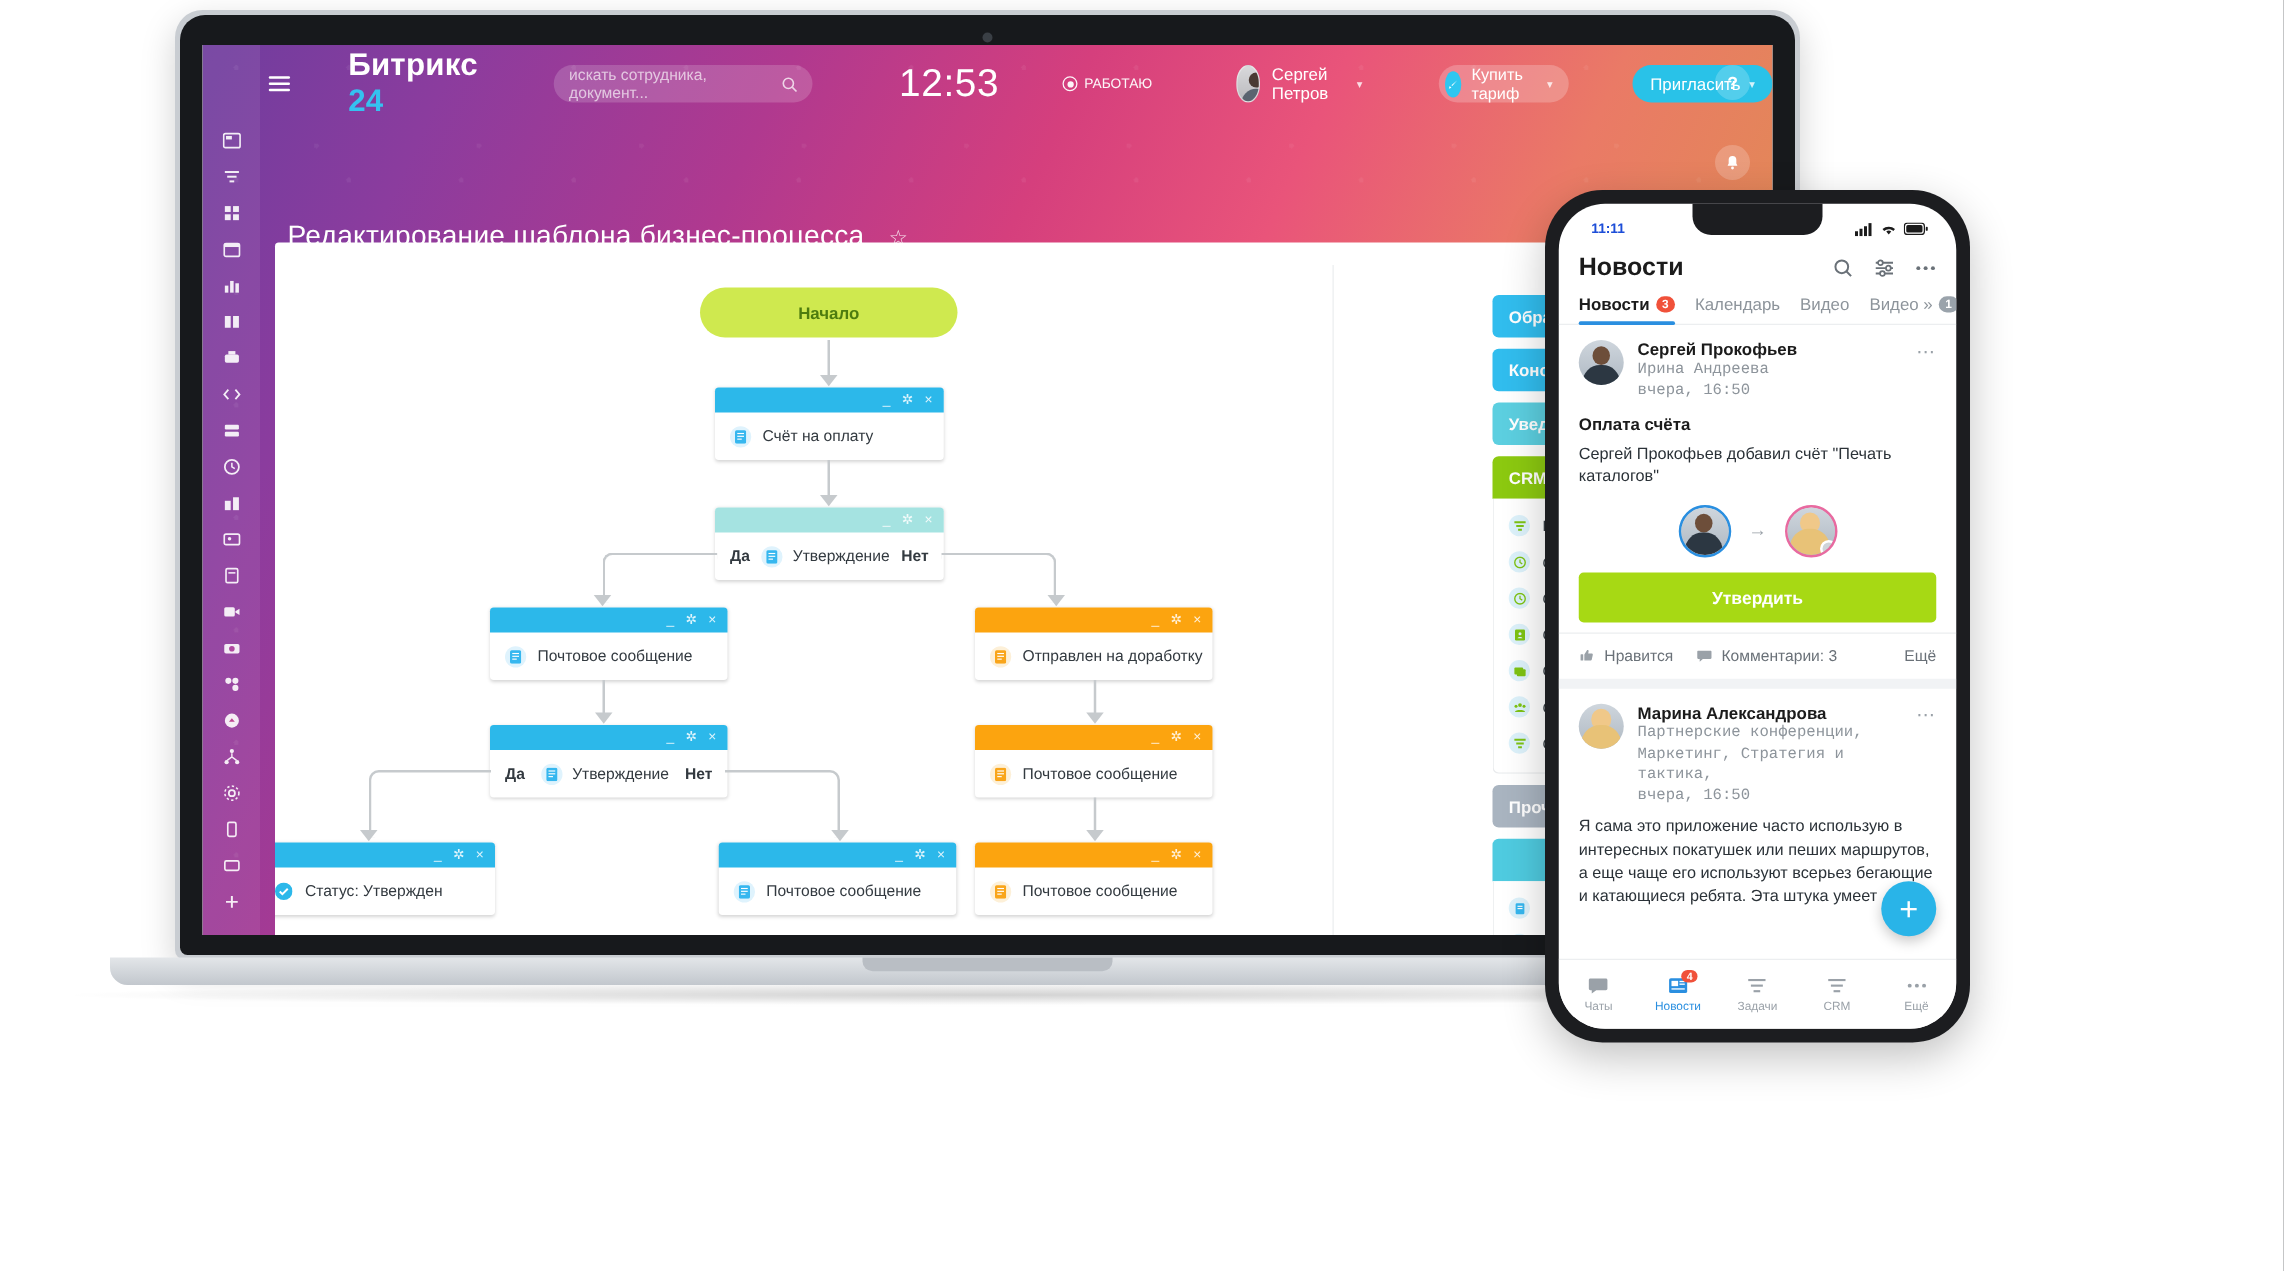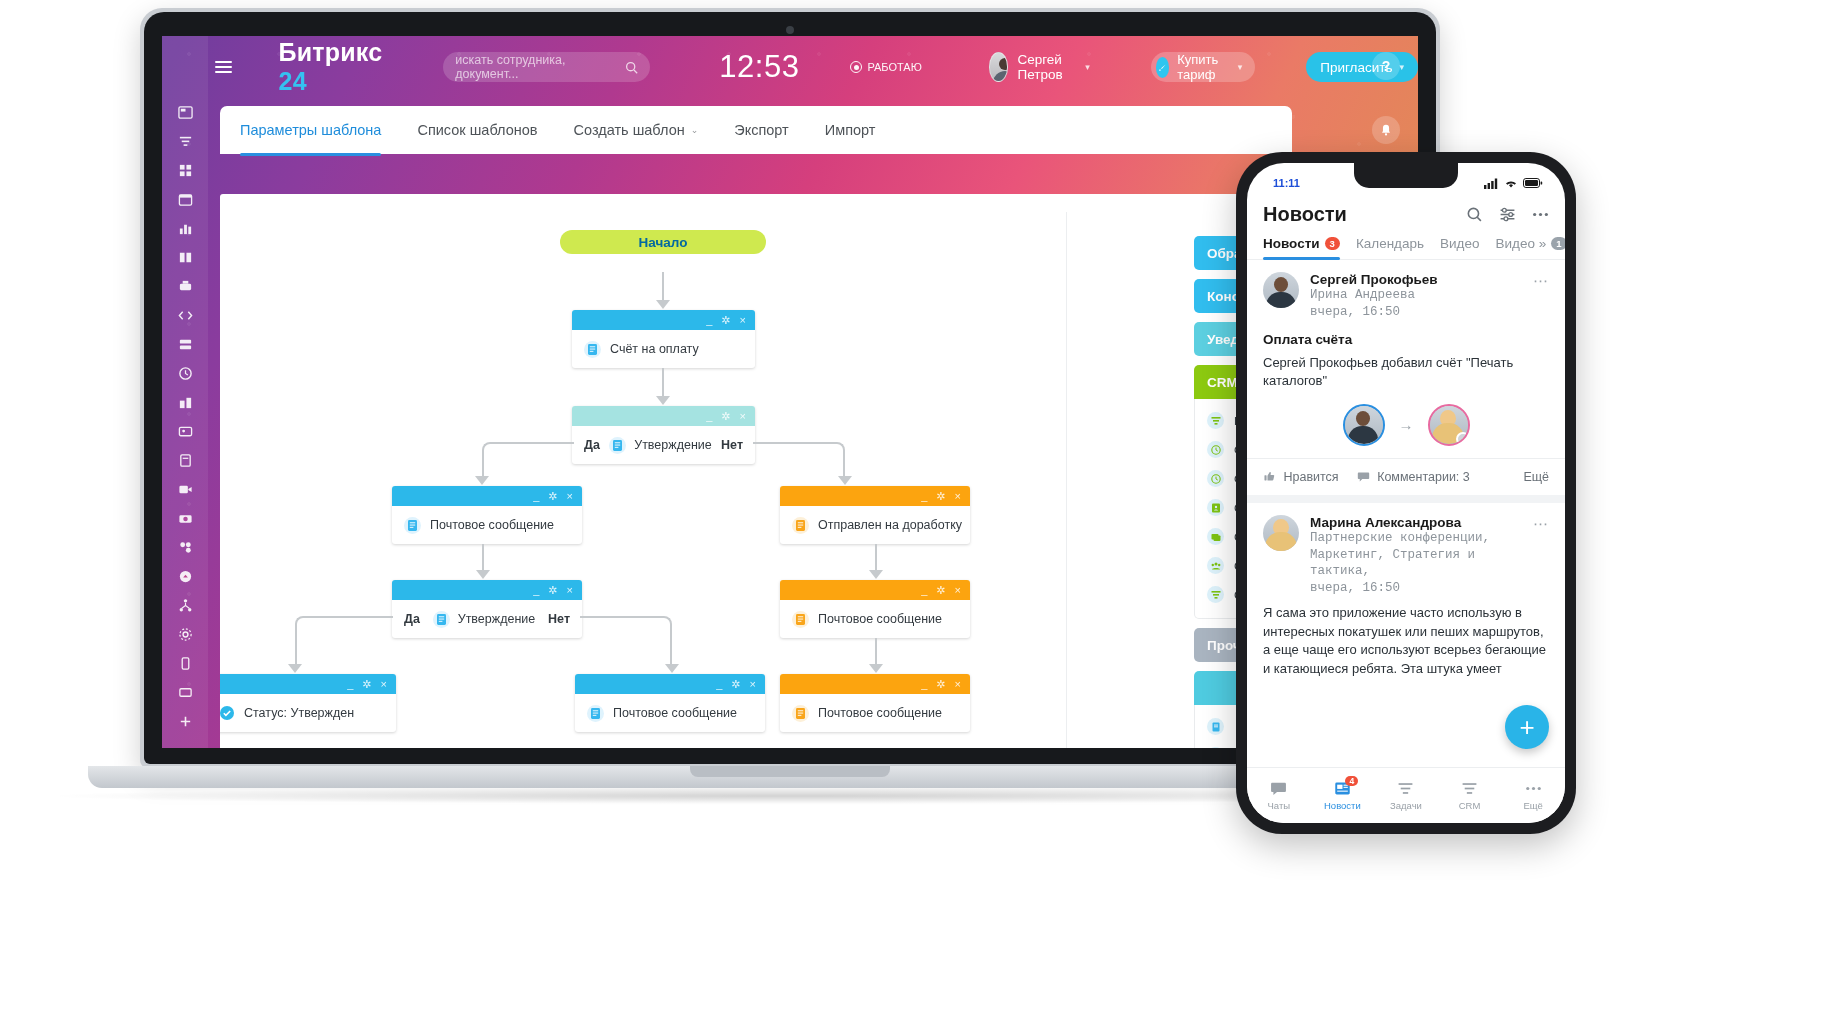--- a/index.html
+++ b/index.html
@@ -138,22 +138,22 @@
           box-shadow:0 1px 3px rgba(0,0,0,.17); }
   .node-hd { height:20px; border-radius:3px 3px 0 0; display:flex; align-items:center; justify-content:flex-end; gap:9px; padding-right:9px; }
   .node-hd i { font-style:normal; color:rgba(255,255,255,.85); font-size:11px; line-height:1; }
   .node-bd { height:38px; display:flex; align-items:center; padding:0 12px; gap:9px; font-size:12.5px; color:#333a40; white-space:nowrap; }
   .nico { width:17px;height:17px;border-radius:50%;background:#dff3fd;display:flex;align-items:center;justify-content:center;flex:0 0 17px; }
   .nico svg{width:9px;height:11px;}
   .nico.orange{background:#fdf0d8;}
   .nico.ok{background:transparent;}
   .yn { font-size:12.5px; color:#333a40; font-weight:bold; }
   .start {
-    position:absolute; width:206px; height:24px; border-radius:21px; background:#cfe94f;
-    display:flex;align-items:center;justify-content:center; font-size:13.5px; color:#0369a1; font-weight:bold;
+    position:absolute; width:206px; height:40px; border-radius:21px; background:#cfe94f;
+    display:flex;align-items:center;justify-content:center; font-size:13.5px; color:#4d7c0f; font-weight:bold;
   }
   .arrow { position:absolute; background:#c6cacd; width:2px; }
   .arrowhead { position:absolute; width:0;height:0;border-left:7px solid transparent;border-right:7px solid transparent;border-top:9px solid #c6cacd; }
   .elbow { position:absolute; border:2px solid #c6cacd; border-bottom:none; }
 
   
   .rpanel { position:absolute; left:1032px; top:200px; width:192px; }
   .pbtn { height:34px; border-radius:5px; display:flex; align-items:center; justify-content:space-between;
           padding:0 13px; color:#fff; font-size:13.5px; font-weight:bold; margin-bottom:9px; }
   .pbtn .arw { font-size:10px; font-weight:normal; opacity:.9; }
@@ -430,39 +430,25 @@
               </svg>
             </div>
           <div class="rr-ico">
               <svg viewBox="0 0 16 16">
                 <circle cx="7" cy="7" r="4.6" fill="none" stroke="#fff" stroke-width="1.6"></circle>
                 <path d="M10.6 10.6l3.4 3.4" stroke="#fff" stroke-width="1.6"></path>
               </svg>
             </div>
         </div>
 
-        <div class="tabcard">
-          <div class="tab active">
-            <span>Параметры шаблона</span>
-          </div>
-          <div class="tab">
-            <span>Список шаблонов</span>
-          </div>
-          <div class="tab">
-            <span>Создать шаблон</span>
-            <span class="chev">⌄</span>
-          </div>
-          <div class="tab">
-            <span>Экспорт</span>
-          </div>
-          <div class="tab">
-            <span>Импорт</span>
-          </div>
+
+        <div class="ptitle">
+          <span>Редактирование шаблона бизнес-процесса</span>
+          <span class="star">☆</span>
         </div>
-
 
         <div class="canvas">
           <div class="divline"></div>
 
           <div class="start" style="left:340px;top:36px">
             <span>Начало</span>
           </div>
           <div class="arrow" style="left:442px;top:78px;height:30px"></div>
           <div class="arrowhead" style="left:436px;top:106px"></div>
 
@@ -863,20 +849,21 @@
         <div class="fav">
           <div class="pavatar pav-m" style="width:100%;height:100%;border-radius:50%"></div>
         </div>
         <div class="fl-arrow">→</div>
         <div class="fav pink">
           <div class="pavatar pav-f" style="width:100%;height:100%;border-radius:50%"></div>
           <div class="mini"></div>
         </div>
       </div>
 
+      <div class="btn-approve">Утвердить</div>
     </div>
 
     <div class="post-foot">
       <span>
         <svg viewBox="0 0 16 16">
             <path d="M5.5 7l2.8-4.6c.9-.2 1.5.3 1.4 1.2L9.3 6h3.4c.8 0 1.3.6 1.1 1.4l-1 4.3c-.1.7-.7 1.1-1.4 1.1H5.5z"></path>
             <rect x="1.8" y="6.6" width="2.6" height="6.2" rx=".6"></rect>
           </svg>
         <span>Нравится</span>
       </span>

